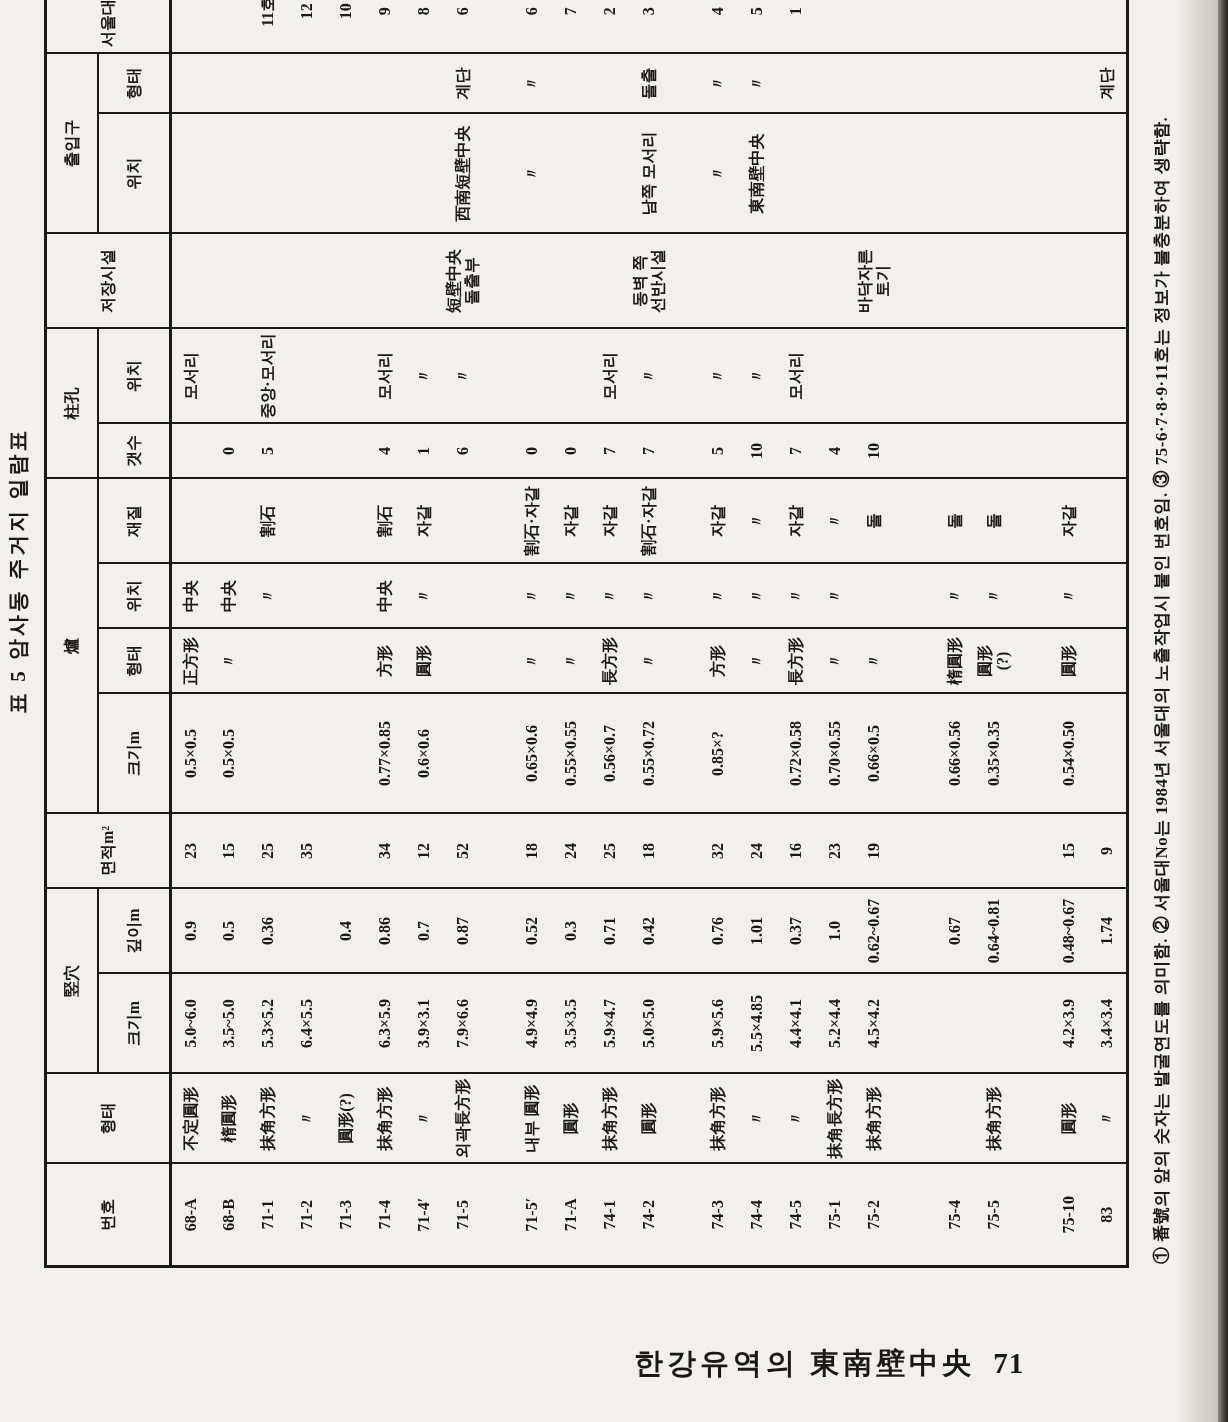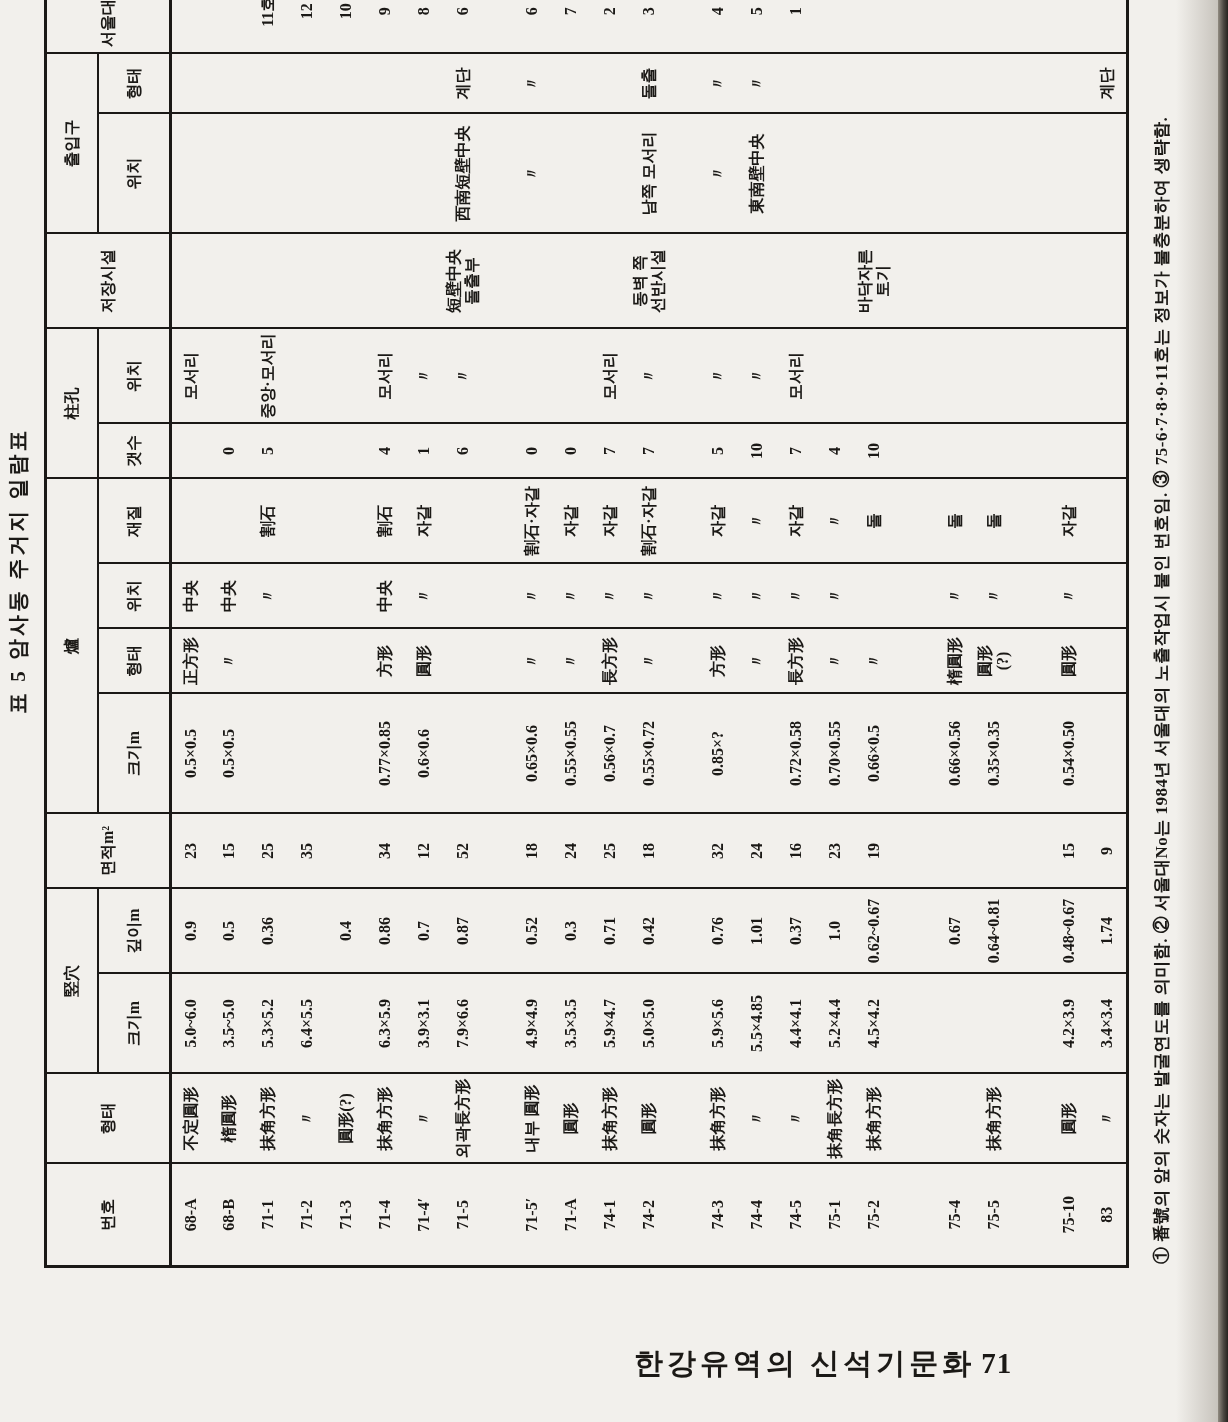--- a/index.html
+++ b/index.html
@@ -47,21 +47,21 @@
   .footnote{
     position:absolute; left:166px; top:1150px; width:1262px;
     font-size:17px; font-weight:600; white-space:nowrap; overflow:hidden;
     letter-spacing:0.5px;
   }
   
   .caption{
     position:absolute; left:634px; top:1344px;
     font-size:29px; font-weight:bold; letter-spacing:4px; white-space:nowrap;
   }
-  .caption .pageno{margin-left:6px; letter-spacing:1px;}
+  .caption .pageno{margin-left:18px; letter-spacing:1px;}
   
   .gutter-soft{
     position:absolute; right:10px; top:0; width:42px; height:100%;
     background:linear-gradient(to right, rgba(120,112,100,0), rgba(120,112,100,0.35));
   }
   .gutter{
     position:absolute; right:0; top:0; width:10px; height:100%;
     background:linear-gradient(to right,#928c82,#4d4943 55%,#26231f);
   }
 </style>
@@ -549,18 +549,18 @@
               <td class="c-snu"></td>
             </tr>
           </tbody>
       </table>
     </div>
 
     <div class="footnote">① 番號의 앞의 숫자는 발굴연도를 의미함.   ② 서울대No는 1984년 서울대의 노출작업시 붙인 번호임.   ③ 75-6·7·8·9·11호는 정보가 불충분하여 생략함.</div>
   </div>
 
   <div class="caption">
-    <span>한강유역의 신석기문화</span><span class="pageno">71</span>
+    <span>한강유역의 東南壁中央</span><span class="pageno">71</span>
   </div>
 
   <div class="gutter-soft"></div>
   <div class="gutter"></div>
 </div>
 
 </body></html>

